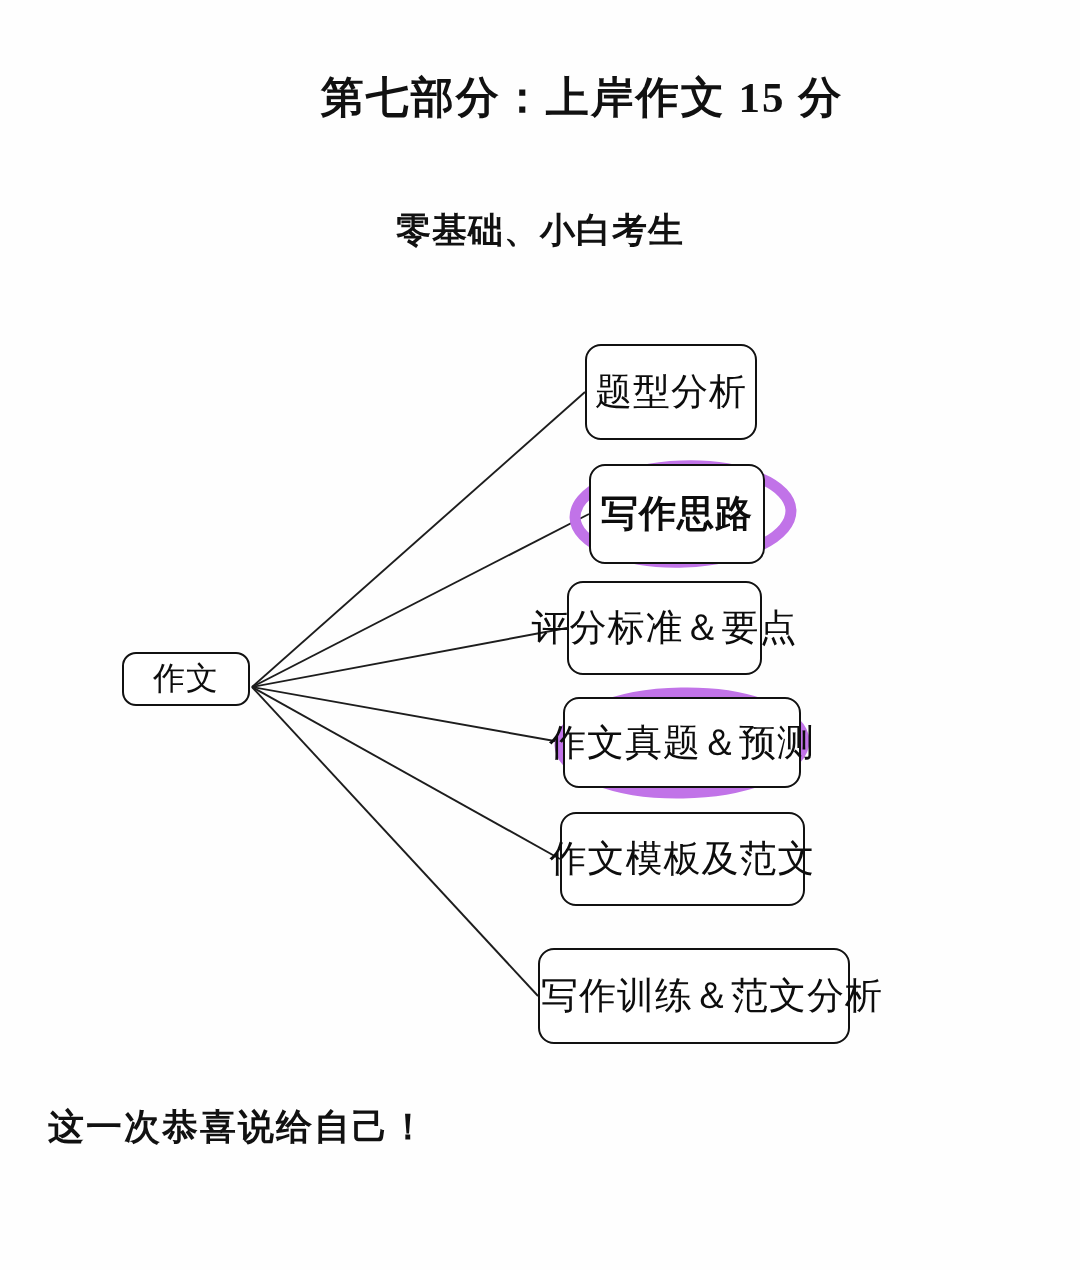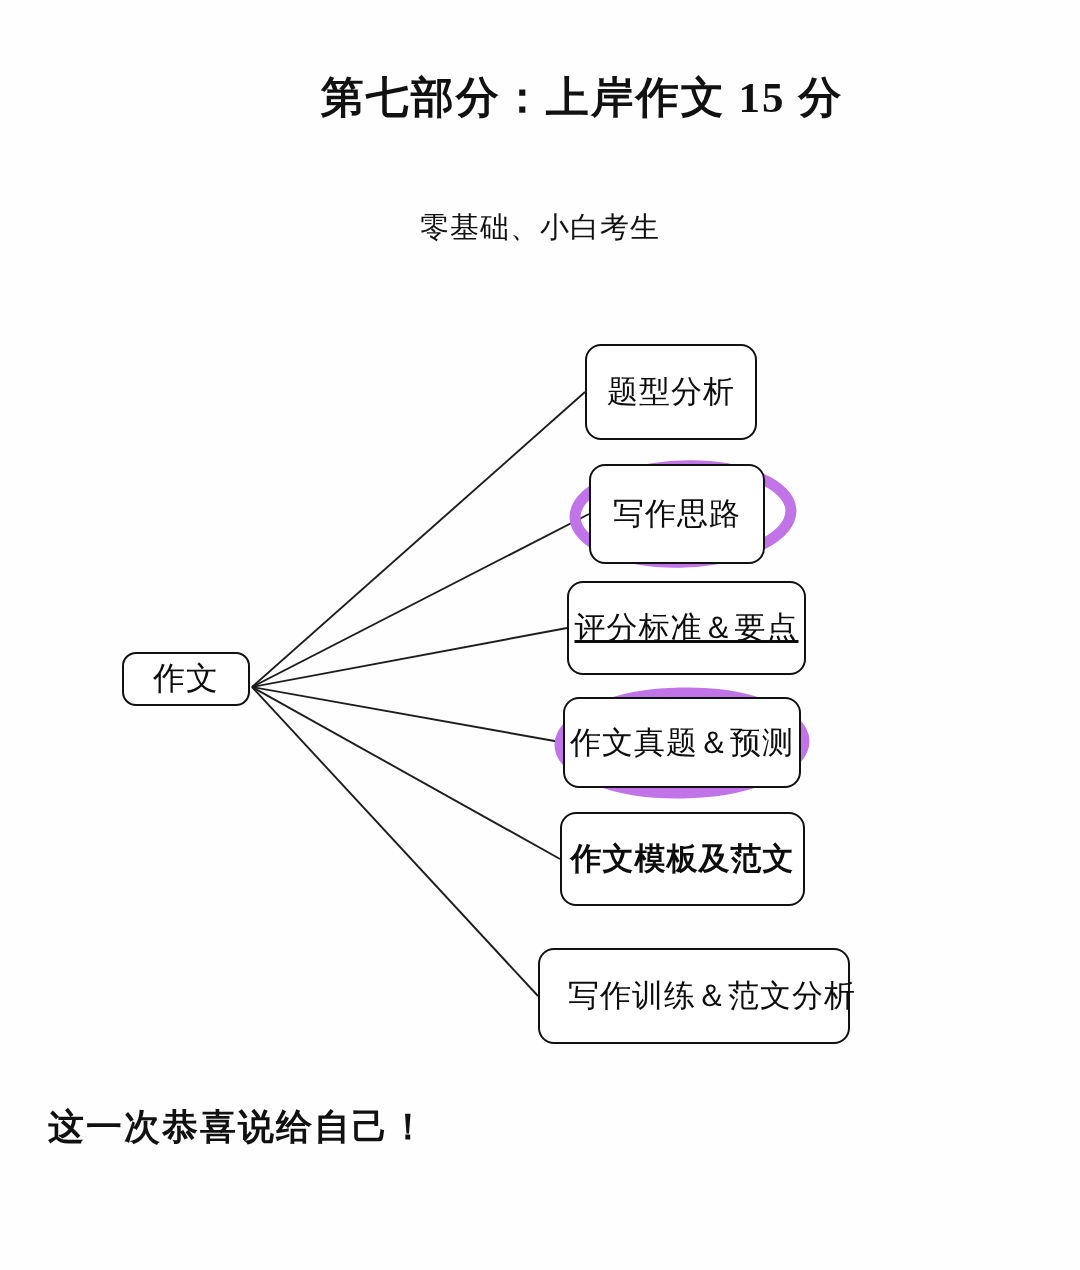--- a/index.html
+++ b/index.html
@@ -39,22 +39,22 @@
     line-height: 1.2;
     white-space: pre;
     padding-left: 42px;
   }
 
   .subtitle {
     position: absolute;
     left: 0;
     width: 1080px;
     text-align: center;
-    font-size: 29px;
-    font-weight: 400;
+    font-size: 35px;
+    font-weight: 700;
     letter-spacing: 1px;
     line-height: 1.25;
     white-space: pre;
   }
   .subtitle.line1 { top: 209px; }
   .subtitle.line2 { top: 263px; }
 
   .footer-text {
     position: absolute;
     left: 0;
@@ -90,21 +90,21 @@
 
   .node {
     position: absolute;
     box-sizing: border-box;
     border: 2.6px solid #111111;
     border-radius: 16px;
     background: #ffffff;
     display: flex;
     align-items: center;
     justify-content: center;
-    font-size: 31px;
+    font-size: 37px;
     font-weight: 400;
     letter-spacing: 1px;
     white-space: pre;
     color: #0d0d0d;
   }
   .node.root {
     font-size: 32px;
     border-radius: 14px;
   }
   .node-label { display: block; }
@@ -133,22 +133,22 @@
         <ellipse cx="682" cy="743" rx="122" ry="50" class="hl" stroke="#c173e8" transform="rotate(-1 682 743)"></ellipse>
       </g>
   </svg>
 
   <div class="node root" id="root-node" style="left: 122px; top: 652px; width: 128px; height: 54px;">
     <span class="node-label">作文</span>
   </div>
 
   <div id="child-nodes">
       <div class="node" style="left: 585px; top: 344px; width: 172px; height: 96px;"><span class="node-label">题型分析</span></div>
-      <div class="node" style="left: 589px; top: 464px; width: 176px; height: 100px;"><span class="node-label">写作思路</span></div>
-      <div class="node" style="left: 567px; top: 581px; width: 239px; height: 94px; text-decoration: underline;"><span class="node-label">评分标准＆要点</span></div>
+      <div class="node" style="left: 589px; top: 464px; width: 176px; height: 100px; font-weight: bold;"><span class="node-label">写作思路</span></div>
+      <div class="node" style="left: 567px; top: 581px; width: 195px; height: 94px;"><span class="node-label">评分标准＆要点</span></div>
       <div class="node" style="left: 563px; top: 697px; width: 238px; height: 91px;"><span class="node-label">作文真题＆预测</span></div>
-      <div class="node" style="left: 560px; top: 812px; width: 245px; height: 94px; font-weight: bold;"><span class="node-label">作文模板及范文</span></div>
+      <div class="node" style="left: 560px; top: 812px; width: 245px; height: 94px;"><span class="node-label">作文模板及范文</span></div>
       <div class="node" style="left: 538px; top: 948px; width: 312px; height: 96px; padding-left: 36px;"><span class="node-label">写作训练＆范文分析</span></div>
     </div>
 
   <div class="footer-text">这一次恭喜说给自己！</div>
 
 </div>
 
 </body></html>

